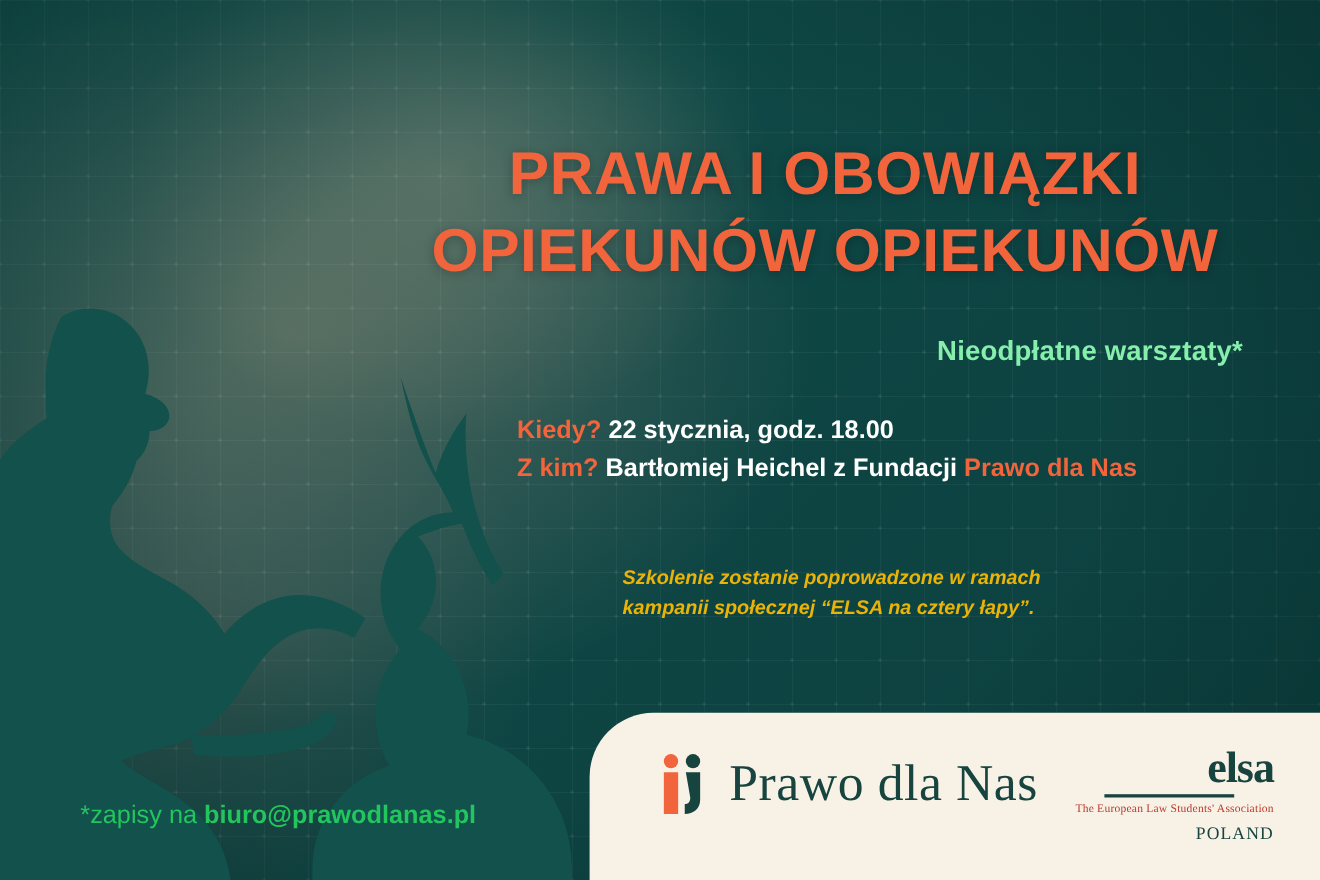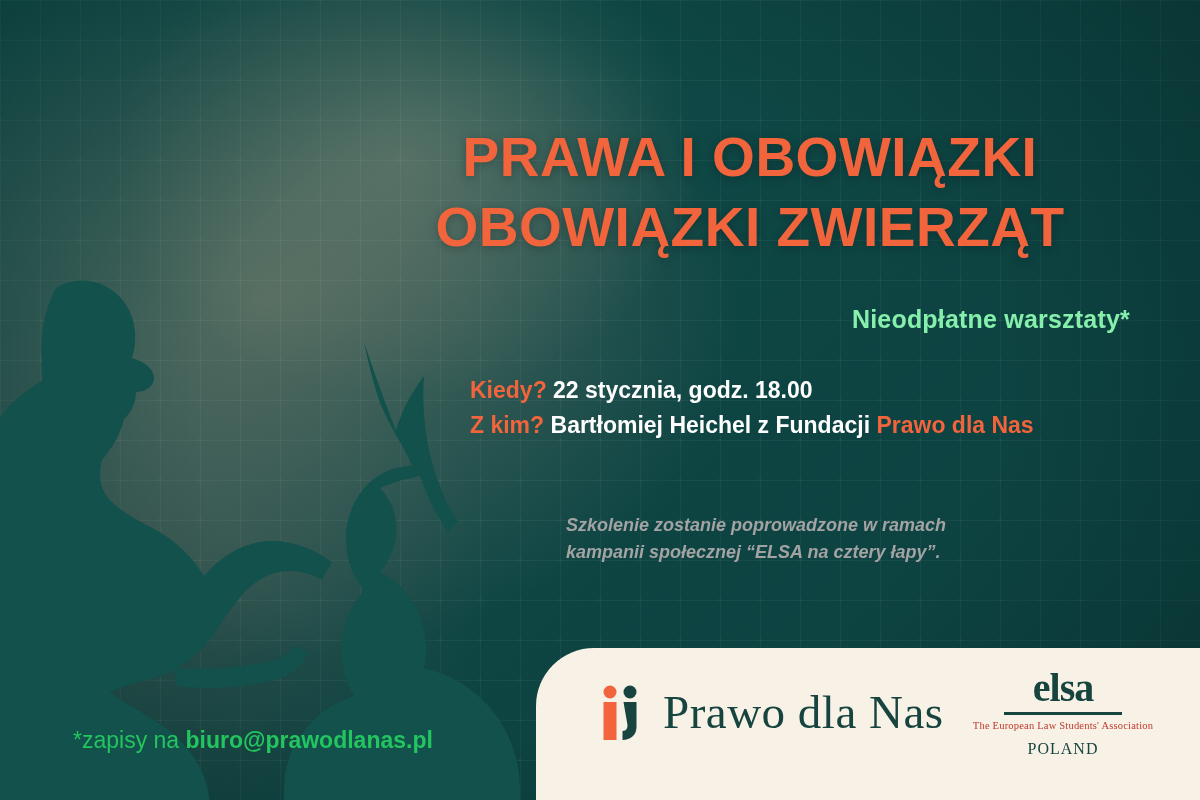--- a/index.html
+++ b/index.html
@@ -93,21 +93,21 @@
     line-height: 1.53;
   }
   .details .q { color: #f1643c; }
   .details .accent { color: #f1643c; }
 
   .note {
     position: absolute;
     left: 566px;
     top: 512px;
     width: 580px;
-    color: #a3a3a3;
+    color: #eab308;
     font-size: 18px;
     font-weight: bold;
     font-style: italic;
     line-height: 1.5;
   }
 
   .signup {
     position: absolute;
     left: 73px;
     top: 727px;
@@ -139,23 +139,23 @@
   .logo-pdn-text {
     font-family: "Liberation Serif", serif;
     font-size: 47px;
     color: #17443f;
     letter-spacing: 0.5px;
     white-space: nowrap;
   }
   .logo-elsa {
     position: absolute;
     right: 42px;
-    top: 20px;
+    top: 30px;
     width: 190px;
-    text-align: center;
+    text-align: right;
   }
   .elsa-word {
     font-family: "Liberation Serif", serif;
     font-weight: bold;
     font-size: 40px;
     color: #17443f;
     letter-spacing: -1px;
     line-height: 1;
   }
   .elsa-rule {
@@ -202,21 +202,21 @@
       </g>
       <g fill="#12514c">
 
         <path d="M404,92 C410,120 416,144 424,162 C434,184 446,200 452,216 C436,216 420,222 408,234 C394,248 386,268 386,288 C386,308 392,326 404,340 C392,354 384,372 382,390 C380,410 384,430 394,446 C376,452 360,462 348,476 C332,494 324,516 324,540 L324,560 L560,560 L560,540 C560,510 550,482 532,460 C514,438 490,424 464,418 C468,400 466,380 458,362 C450,344 436,330 420,322 C428,312 434,300 436,286 C438,268 432,250 420,238 C434,232 448,228 460,226 C468,248 478,268 488,282 L498,272 C486,254 476,230 470,204 C464,178 462,150 464,126 C452,142 442,160 436,180 C428,160 418,134 404,92 Z"></path>
       </g>
     </svg>
   </div>
 
   <div class="headline">
     <span>PRAWA I OBOWIĄZKI</span>
-    <span class="l2">OBOWIĄZKI ZWIERZĄT</span>
+    <span class="l2">OPIEKUNÓW OPIEKUNÓW</span>
   </div>
 
   <div class="subhead">Nieodpłatne warsztaty*</div>
 
   <div class="details">
     <div>
       <span class="q">Kiedy?</span><span> 22 stycznia, godz. 18.00</span>
     </div>
     <div>
       <span class="q">Z kim?</span><span> Bartłomiej Heichel z Fundacji </span><span class="accent">Prawo dla Nas</span>

